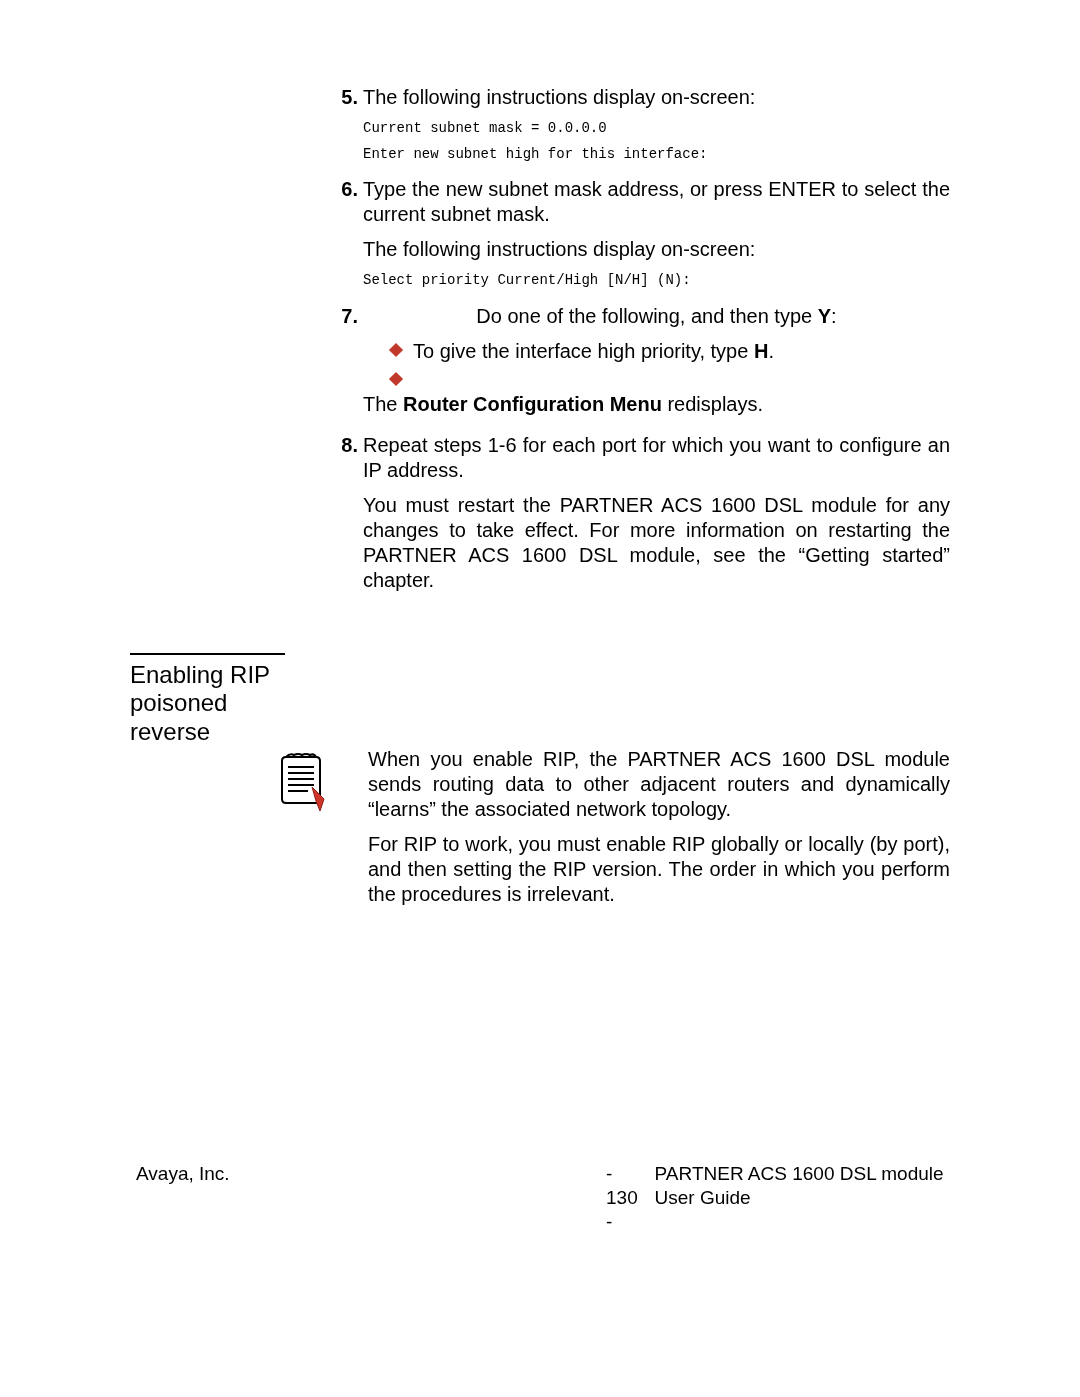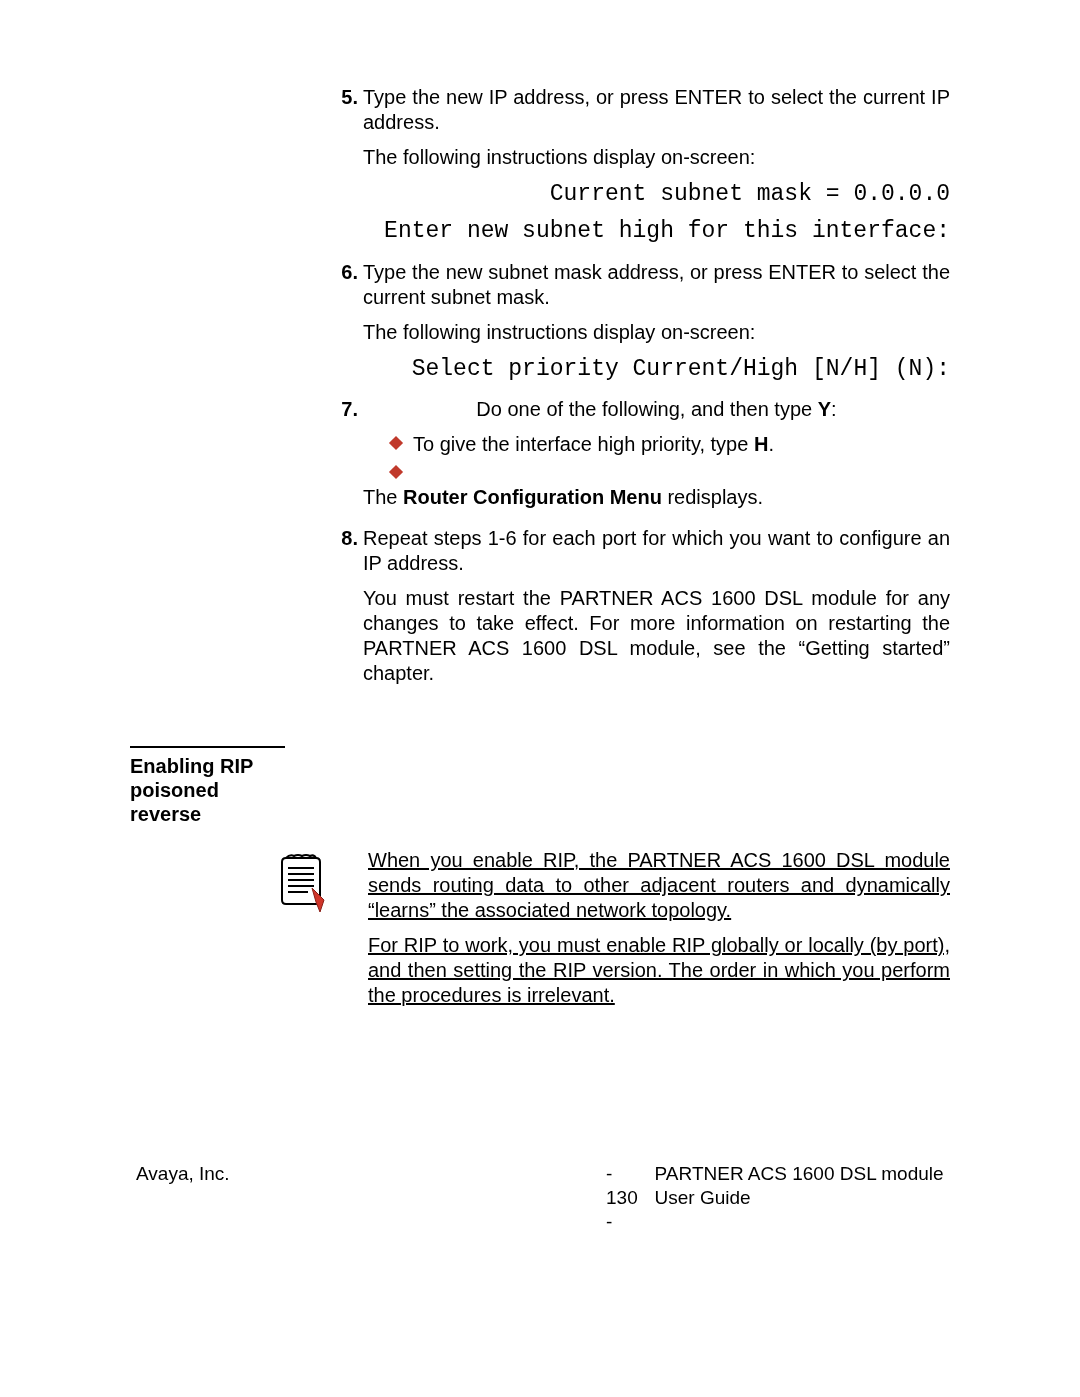--- a/index.html
+++ b/index.html
@@ -33,22 +33,21 @@
   }
   .ol-body {
     flex: 1;
   }
   .content-block { margin-left: 198px; }
   .para { margin: 0 0 10px 0; text-align: justify; }
   .mono {
     font-family: "Courier New", Courier, monospace;
     white-space: pre;
     margin: 2px 0 8px 0;
-    font-size: 23px;
-    text-align: right;
+    font-size: 14px;
   }
   .sub-bullet {
     display: flex;
     margin: 4px 0 4px 28px;
     align-items: flex-start;
   }
   .diamond {
     width: 10px; height: 10px;
     background: #c0392b;
     transform: rotate(45deg);
@@ -57,29 +56,27 @@
   }
   .section-heading-wrap {
     margin-top: 50px;
   }
   .section-rule {
     width: 155px;
     border-top: 2px solid #000;
     margin-bottom: 6px;
   }
   .section-heading {
-    font-weight: bold;
-    font-size: 20px;
+    font-weight: normal;
+    font-size: 24px;
     line-height: 1.2;
     width: 160px;
   }
   .note-row {
     display: flex;
-    margin-top: 22px;
-    text-decoration: underline;
   }
   .note-icon-cell {
     width: 198px;
     flex-shrink: 0;
     display: flex;
     justify-content: flex-end;
     padding-right: 40px;
     padding-top: 4px;
   }
   .note-text {
@@ -99,21 +96,20 @@
 </style>
 </head>
 <body>
 
 <div class="page">
 
   <div class="content-block">
     <div class="ol-item">
       <div class="ol-num">5.</div>
       <div class="ol-body">
-        <p class="para">Type the new IP address, or press ENTER to select the current IP address.</p>
         <p class="para">The following instructions display on-screen:</p>
         <p class="mono">Current subnet mask = 0.0.0.0</p>
         <p class="mono">Enter new subnet high for this interface:</p>
       </div>
     </div>
   </div>
 
   <div class="content-block">
     <div class="ol-item">
       <div class="ol-num">6.</div>

